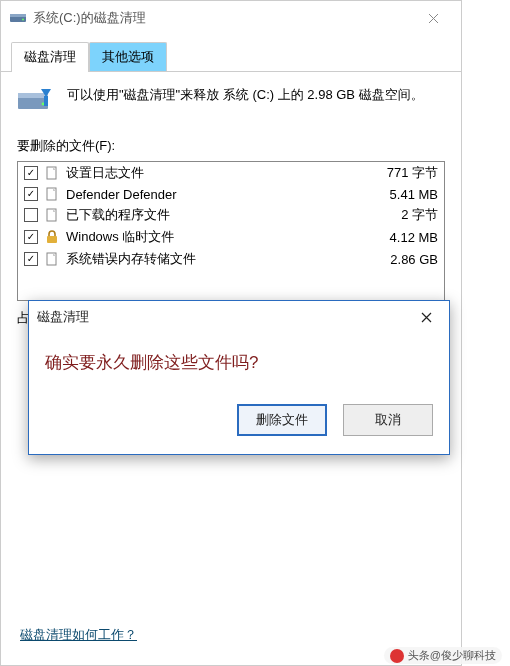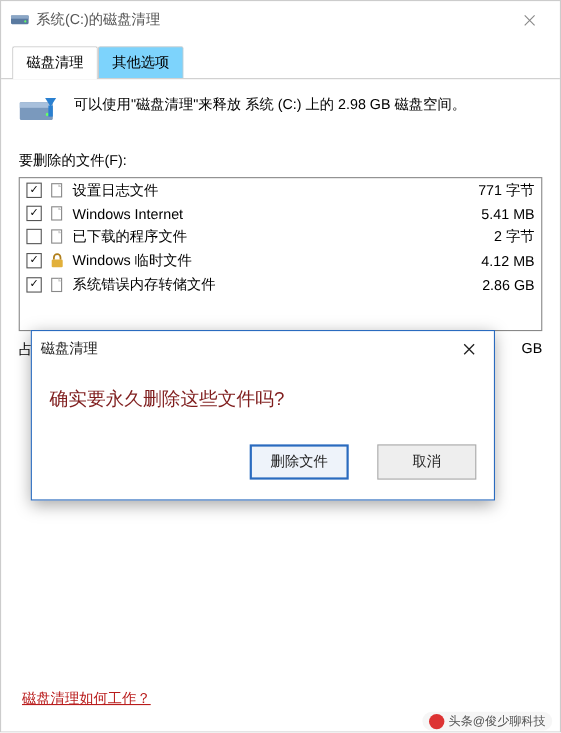--- a/index.html
+++ b/index.html
@@ -8,21 +8,21 @@
     width: 510px;
     height: 666px;
     font-family: "Microsoft YaHei", "Segoe UI", sans-serif;
     font-size: 13px;
     background: #fff;
     color: #000;
     position: relative;
     overflow: hidden;
   }
   .window {
-    width: 510px;
+    width: 462px;
     height: 666px;
     border: 1px solid #ccc;
     background: #fff;
     display: flex;
     flex-direction: column;
   }
   .titlebar {
     height: 34px;
     display: flex;
     align-items: center;
@@ -83,21 +83,21 @@
     border: 1px solid #555;
     display: flex; align-items: center; justify-content: center;
     font-size: 10px; line-height: 1;
     background: #fff;
   }
   .file-item .fname { flex: 1; }
   .file-item .fsize { text-align: right; min-width: 70px; }
   .totals-row { display: flex; margin-top: 8px; font-size: 13px; }
   .totals-row .lbl { flex: 1; }
   .help-link {
-    color: #b91c1c;
+    color: #0c4a6e;
     text-decoration: underline;
     font-size: 13px;
     position: absolute;
     left: 20px;
     bottom: 22px;
   }
   .credit {
     position: absolute;
     bottom: 2px; right: 8px;
     font-size: 11px;
@@ -137,21 +137,21 @@
     padding: 10px 16px 8px 16px;
   }
   .modal-question {
     color: #7f1d1d;
     font-size: 17px;
     margin: 8px 0 30px 0;
   }
   .modal-buttons {
     display: flex;
     justify-content: flex-end;
-    gap: 26px;
+    gap: 16px;
     padding-bottom: 10px;
   }
   .modal-buttons button {
     min-width: 90px;
     padding: 5px 14px;
     background: #eee;
     border: 1px solid #aaa;
     font-family: inherit;
     font-size: 13px;
     color: #222;
@@ -214,21 +214,21 @@
           </svg>
           <span class="fname">设置日志文件</span>
           <span class="fsize">771 字节</span>
         </div>
         <div class="file-item">
           <span class="chk">✓</span>
           <svg width="16" height="16" viewBox="0 0 16 16" class="icon">
             <rect x="3" y="2" width="9" height="12" fill="#fff" stroke="#888"></rect>
             <path d="M9 2 L12 5 L9 5 Z" fill="#ccc"></path>
           </svg>
-          <span class="fname">Windows Internet</span>
+          <span class="fname">Defender Defender</span>
           <span class="fsize">5.41 MB</span>
         </div>
         <div class="file-item">
           <span class="chk"></span>
           <svg width="16" height="16" viewBox="0 0 16 16" class="icon">
             <rect x="3" y="2" width="9" height="12" fill="#fff" stroke="#888"></rect>
             <path d="M9 2 L12 5 L9 5 Z" fill="#ccc"></path>
           </svg>
           <span class="fname">已下载的程序文件</span>
           <span class="fsize">2 字节</span>

